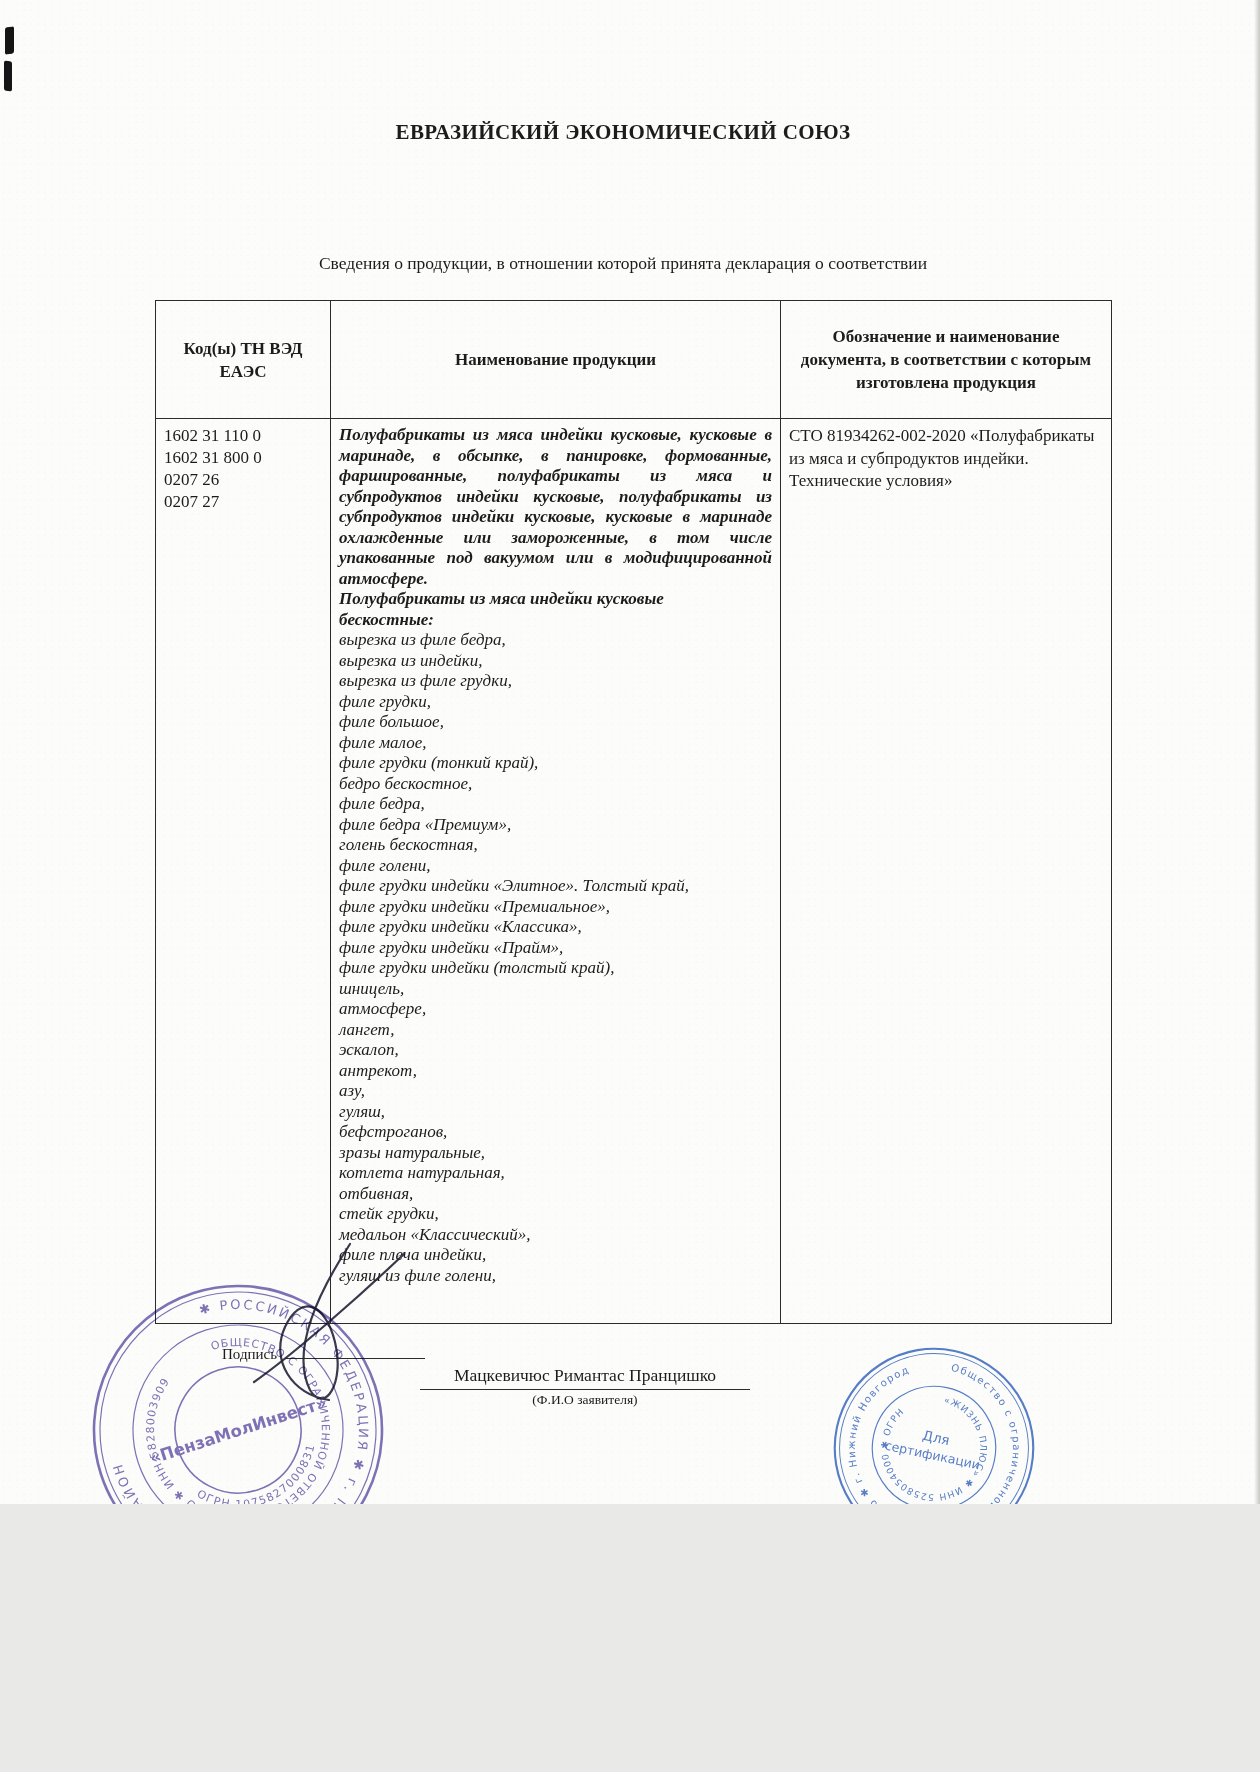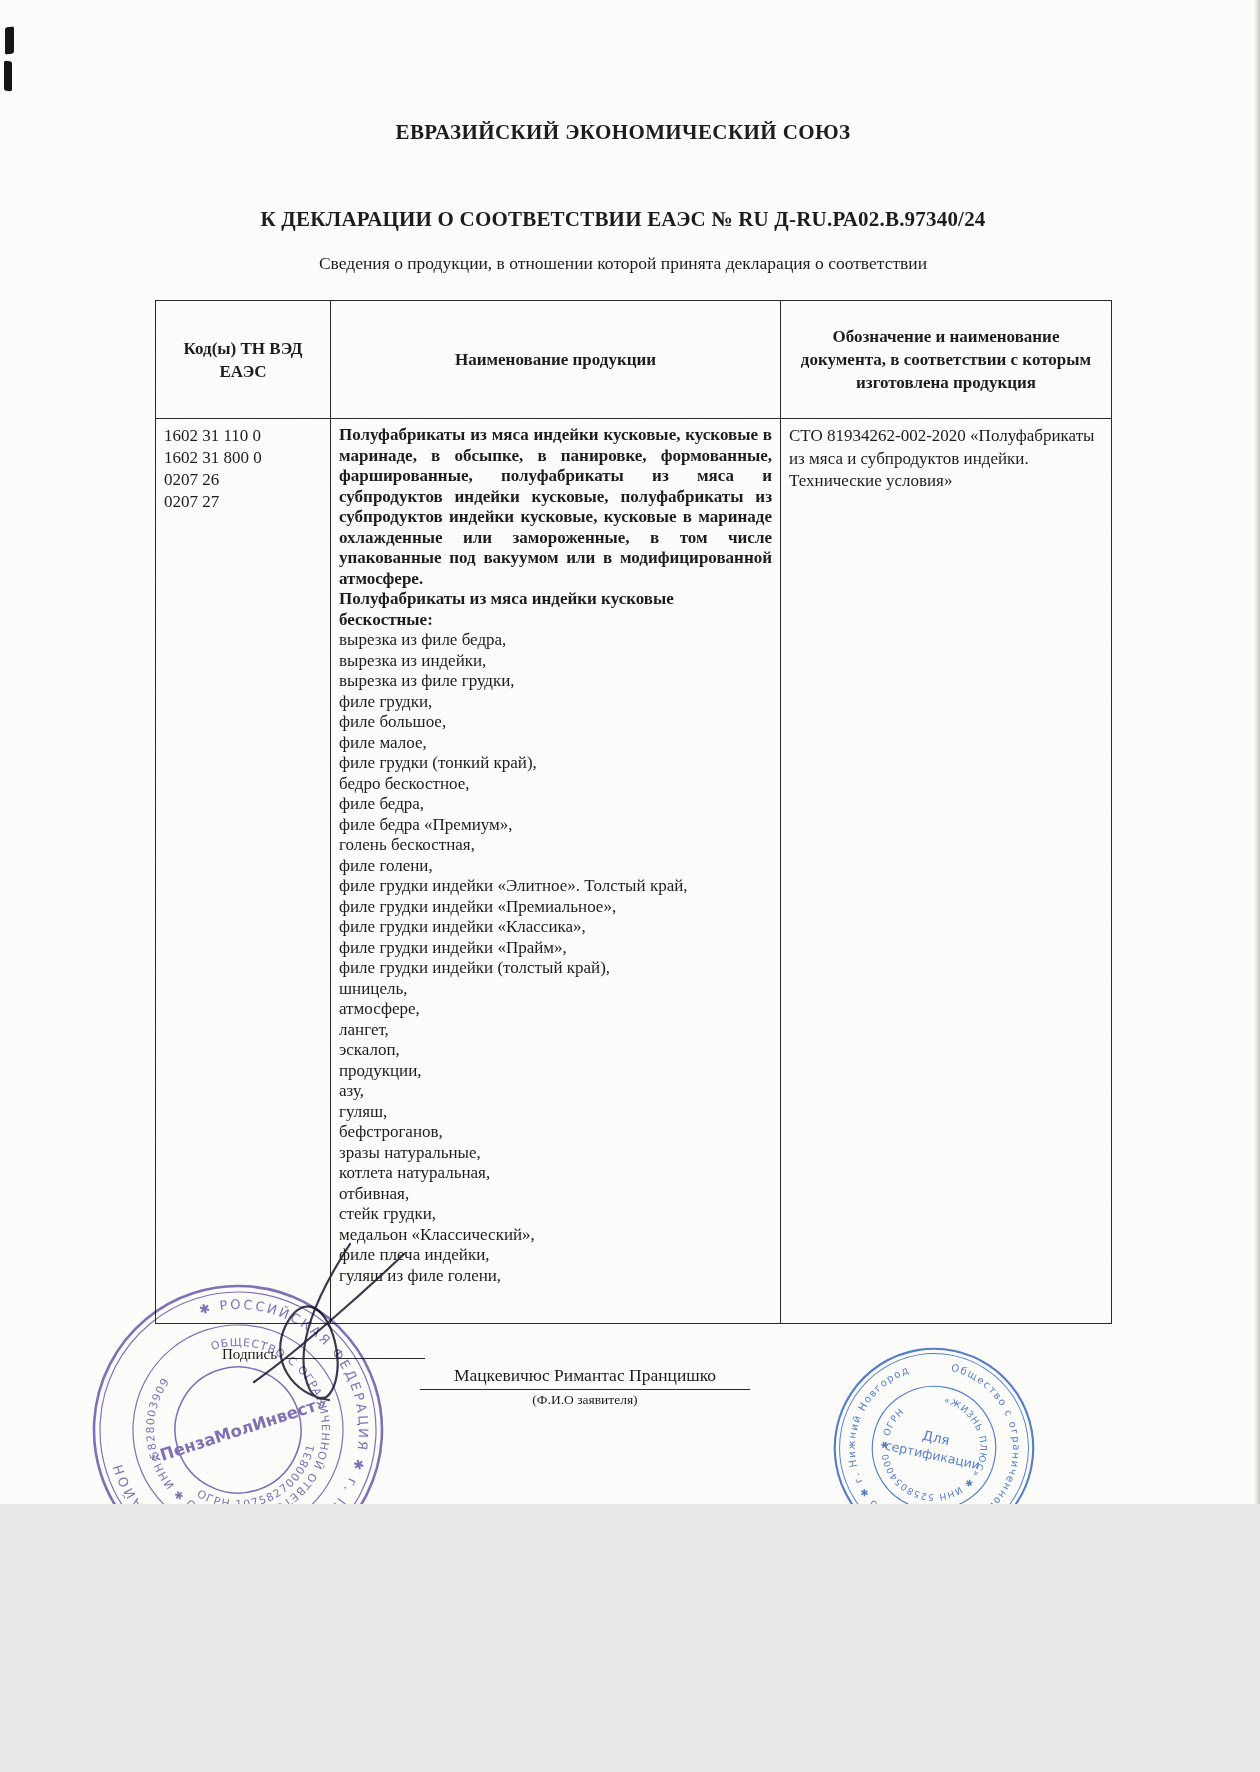--- a/index.html
+++ b/index.html
@@ -53,21 +53,21 @@
     height: 105px;
     vertical-align: middle;
     text-align: center;
     font-weight: bold;
     font-size: 17px;
     line-height: 23px;
   }
   table.doc-table tbody td { height: 892px; }
   .cell-codes { font-size: 17px; line-height: 22px; }
   .code-line { white-space: nowrap; }
-  .cell-products { line-height: 20.5px; }
+  .cell-products { line-height: 20.5px; font-style: italic; }
   .cell-products p { margin: 0; }
   .bold-just { font-weight: bold; text-align: justify; }
   .subheading { font-weight: bold; max-width: 345px; }
   .item-line { line-height: 20.5px; }
   .cell-document { font-size: 17px; line-height: 22.5px; }
 
   
   .sign-label { position: absolute; left: 222px; top: 1346px; font-size: 15px; white-space: nowrap; }
   .sign-line { display: inline-block; width: 140px; border-bottom: 1.4px solid #2b2b2b; margin-left: 8px; vertical-align: baseline; }
   .applicant { position: absolute; left: 420px; top: 1332px; width: 330px; text-align: center; margin-top: 33px; }
@@ -87,21 +87,20 @@
 </head>
 <body>
 
 <div class="page">
 
   <div class="edge-right"></div>
   <div class="corner-mark m1"></div>
   <div class="corner-mark m2"></div>
 
   <div class="t-line title-union">ЕВРАЗИЙСКИЙ ЭКОНОМИЧЕСКИЙ СОЮЗ</div>
-  <div class="t-line title-decl">К ДЕКЛАРАЦИИ О СООТВЕТСТВИИ ЕАЭС № RU Д-RU.РА02.В.97340/24</div>
   <div class="t-line subtitle">Сведения о продукции, в отношении которой принята декларация о соответствии</div>
 
   <table class="doc-table">
     <colgroup>
       <col style="width:175px">
       <col style="width:450px">
       <col style="width:331px">
     </colgroup>
     <thead>
       <tr>
@@ -164,21 +163,21 @@
               <div class="item-line">филе грудки индейки (толстый край),</div>
 
               <div class="item-line">шницель,</div>
 
               <div class="item-line">атмосфере,</div>
 
               <div class="item-line">лангет,</div>
 
               <div class="item-line">эскалоп,</div>
 
-              <div class="item-line">продукции,</div>
+              <div class="item-line">антрекот,</div>
 
               <div class="item-line">азу,</div>
 
               <div class="item-line">гуляш,</div>
 
               <div class="item-line">бефстроганов,</div>
 
               <div class="item-line">зразы натуральные,</div>
 
               <div class="item-line">котлета натуральная,</div>

